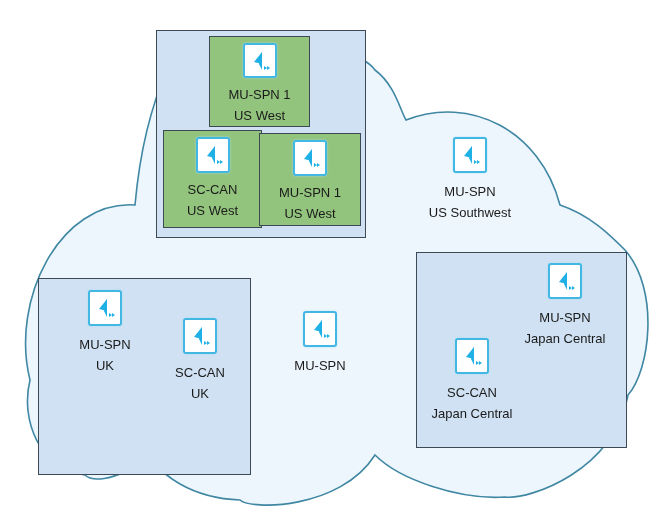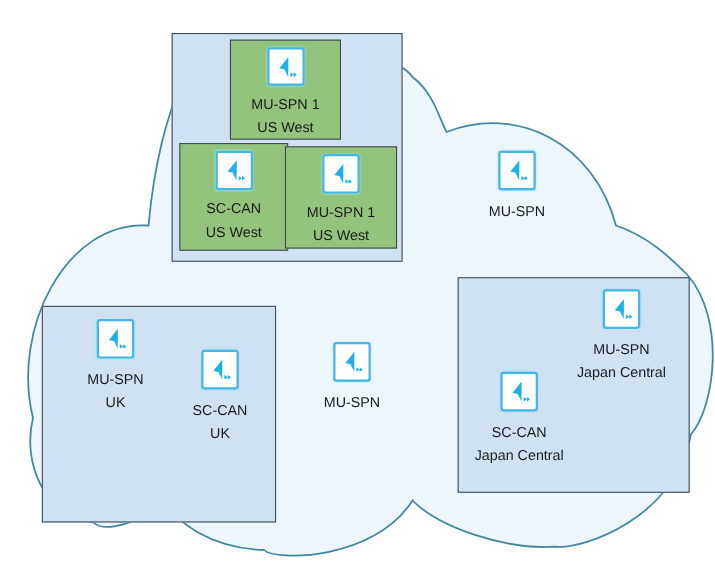--- a/index.html
+++ b/index.html
@@ -72,20 +72,21 @@
 
 <div class="node" style="left:400px;top:137px;width:140px;">
   <div class="icon">
       <svg viewBox="0 0 30 32">
         <path d="M17 7 L9 17 L17 19 Z" fill="#1fb0e6"></path>
         <path d="M17 7 L17 25 L14 19 Z" fill="#1fb0e6"></path>
         <path d="M19 21 l3 2 l-3 2z M22 21 l3 2 l-3 2z" fill="#1fb0e6"></path>
       </svg>
     </div>
   <span class="lbl" style="margin-top:2px;">MU-SPN</span>
+  <span class="lbl">US Southwest</span>
 </div>
 
 <div class="region" style="left:38px;top:278px;width:213px;height:197px;"></div>
 <div class="node" style="left:55px;top:290px;width:100px;">
   <div class="icon">
       <svg viewBox="0 0 30 32">
         <path d="M17 7 L9 17 L17 19 Z" fill="#1fb0e6"></path>
         <path d="M17 7 L17 25 L14 19 Z" fill="#1fb0e6"></path>
         <path d="M19 21 l3 2 l-3 2z M22 21 l3 2 l-3 2z" fill="#1fb0e6"></path>
       </svg>

